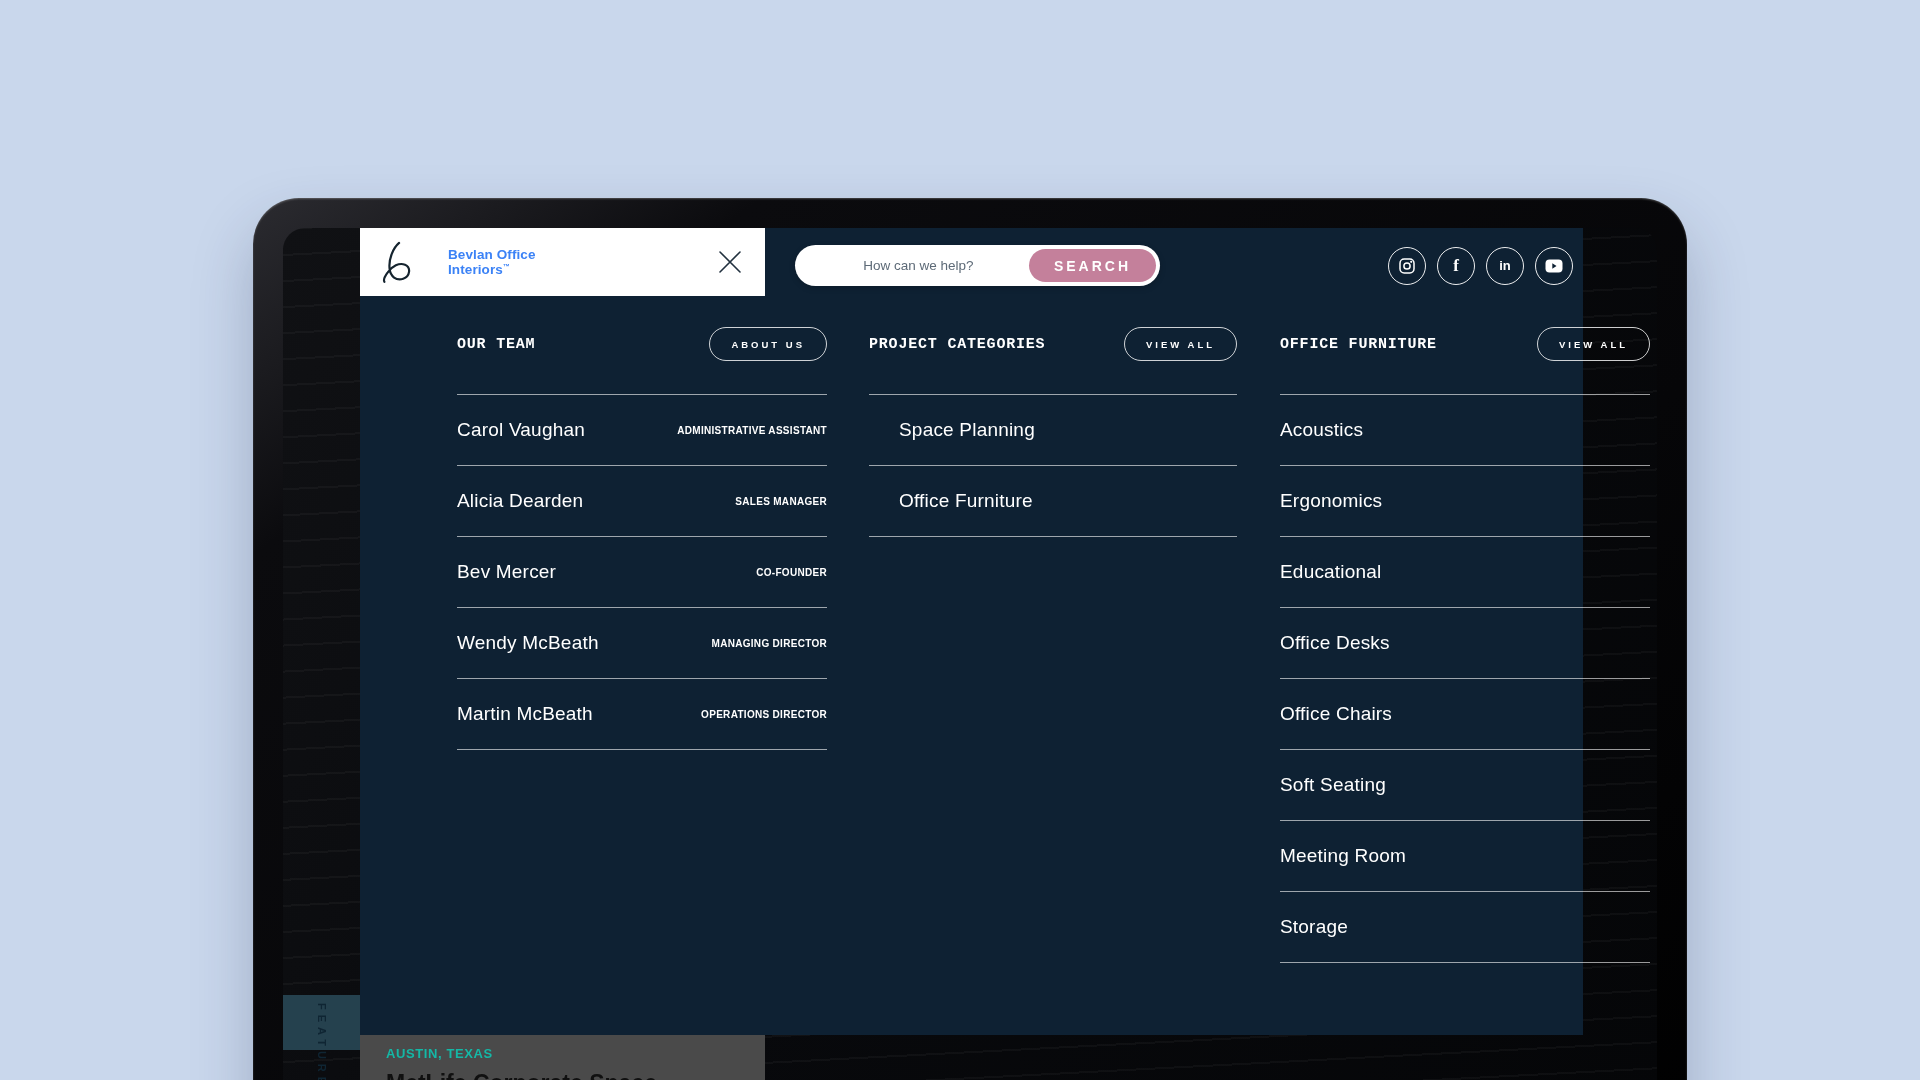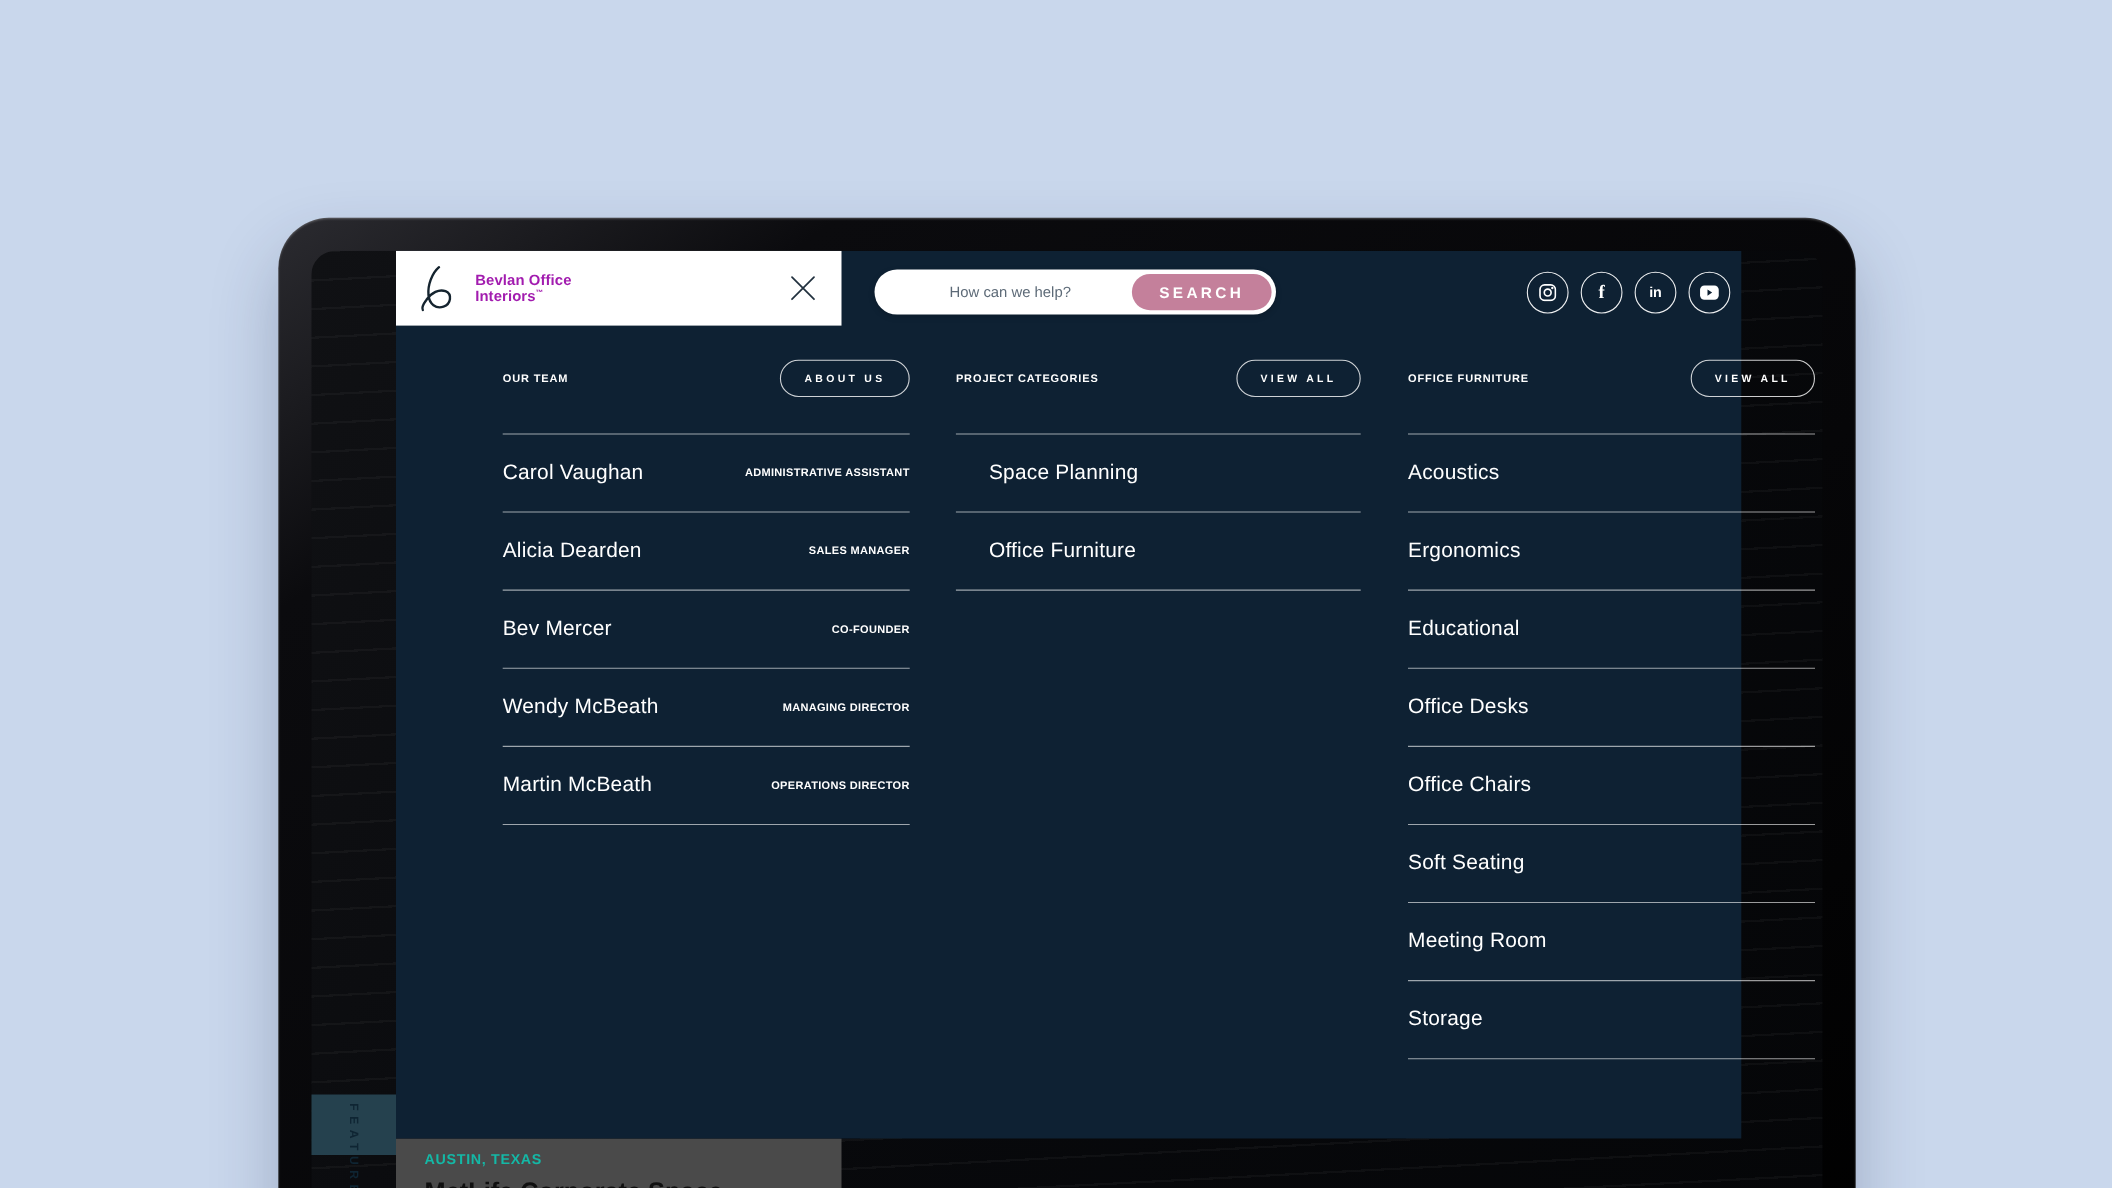--- a/index.html
+++ b/index.html
@@ -29,22 +29,22 @@
   .featured-card .title { margin-top:9px; font-size:23px; font-weight:700; color:#101010; }
 
   
   .menu-panel { position:absolute; left:77px; top:0; width:1223px; height:807px;
     background:#0e2133; }
 
   
   .brand-bar { position:absolute; left:77px; top:0; width:405px; height:68px;
     background:#ffffff; display:flex; align-items:center; padding:0 20px; z-index:3; }
   .brand-mark { width:40px; height:46px; flex:0 0 auto; }
-  .brand-text { margin-left:12px; font-size:13.5px; font-weight:700; line-height:1.12;
-    color:#a21caf; letter-spacing:.1px; }
+  .brand-text { margin-left:28px; font-size:13.5px; font-weight:700; line-height:1.12;
+    color:#3b82f6; letter-spacing:.1px; }
   .brand-text sup { font-size:7px; }
   .close-btn { margin-left:auto; width:30px; height:30px; display:flex; align-items:center;
     justify-content:center; cursor:pointer; }
 
   
   .search-wrap { position:absolute; left:512px; top:17px; width:365px; height:41px;
     background:#ffffff; border-radius:21px; display:flex; align-items:center; z-index:3;
     box-shadow:0 2px 6px rgba(0,0,0,.18); }
   .search-input { flex:1; border:none; outline:none; background:transparent;
     padding:0 10px 0 23px; font-size:13.5px; color:#33404d;
@@ -64,21 +64,21 @@
   .social-circle .fglyph { font-size:17px; font-weight:700; font-family:"Liberation Serif",serif; }
   .social-circle .inglyph { font-size:13px; font-weight:700; letter-spacing:0; }
 
   
   .col { position:absolute; top:0; }
   .col-team { left:97px; width:370px; }
   .col-projects { left:509px; width:368px; }
   .col-furniture { left:920px; width:370px; }
   .col-head { margin-top:99px; height:34px; display:flex; align-items:center;
     justify-content:space-between; margin-bottom:23px; }
-  .col-title { font-size:10px; font-weight:700; letter-spacing:.8px; color:#fff; }
+  .col-title { font-size:15px; font-weight:700; letter-spacing:.8px; color:#fff;font-family:Liberation Mono, monospace; }
   .pill-btn { height:34px; padding:0 21px; display:flex; align-items:center;
     border:1px solid rgba(255,255,255,.8); border-radius:17px; background:transparent;
     color:#fff; font-size:9.5px; font-weight:700; letter-spacing:3px; cursor:pointer;
     font-family:"Liberation Sans","DejaVu Sans",sans-serif; }
   .col-list { border-top:1px solid rgba(255,255,255,.6);margin-top:33px; }
   .row { height:71px; display:flex; align-items:center; justify-content:space-between;
     border-bottom:1px solid rgba(255,255,255,.6); cursor:pointer; }
   .row .label { font-size:19px; font-weight:400; color:#fff; letter-spacing:.2px; }
   .row .meta { font-size:10px; font-weight:700; color:#fff; letter-spacing:.3px;
     text-align:right; }

